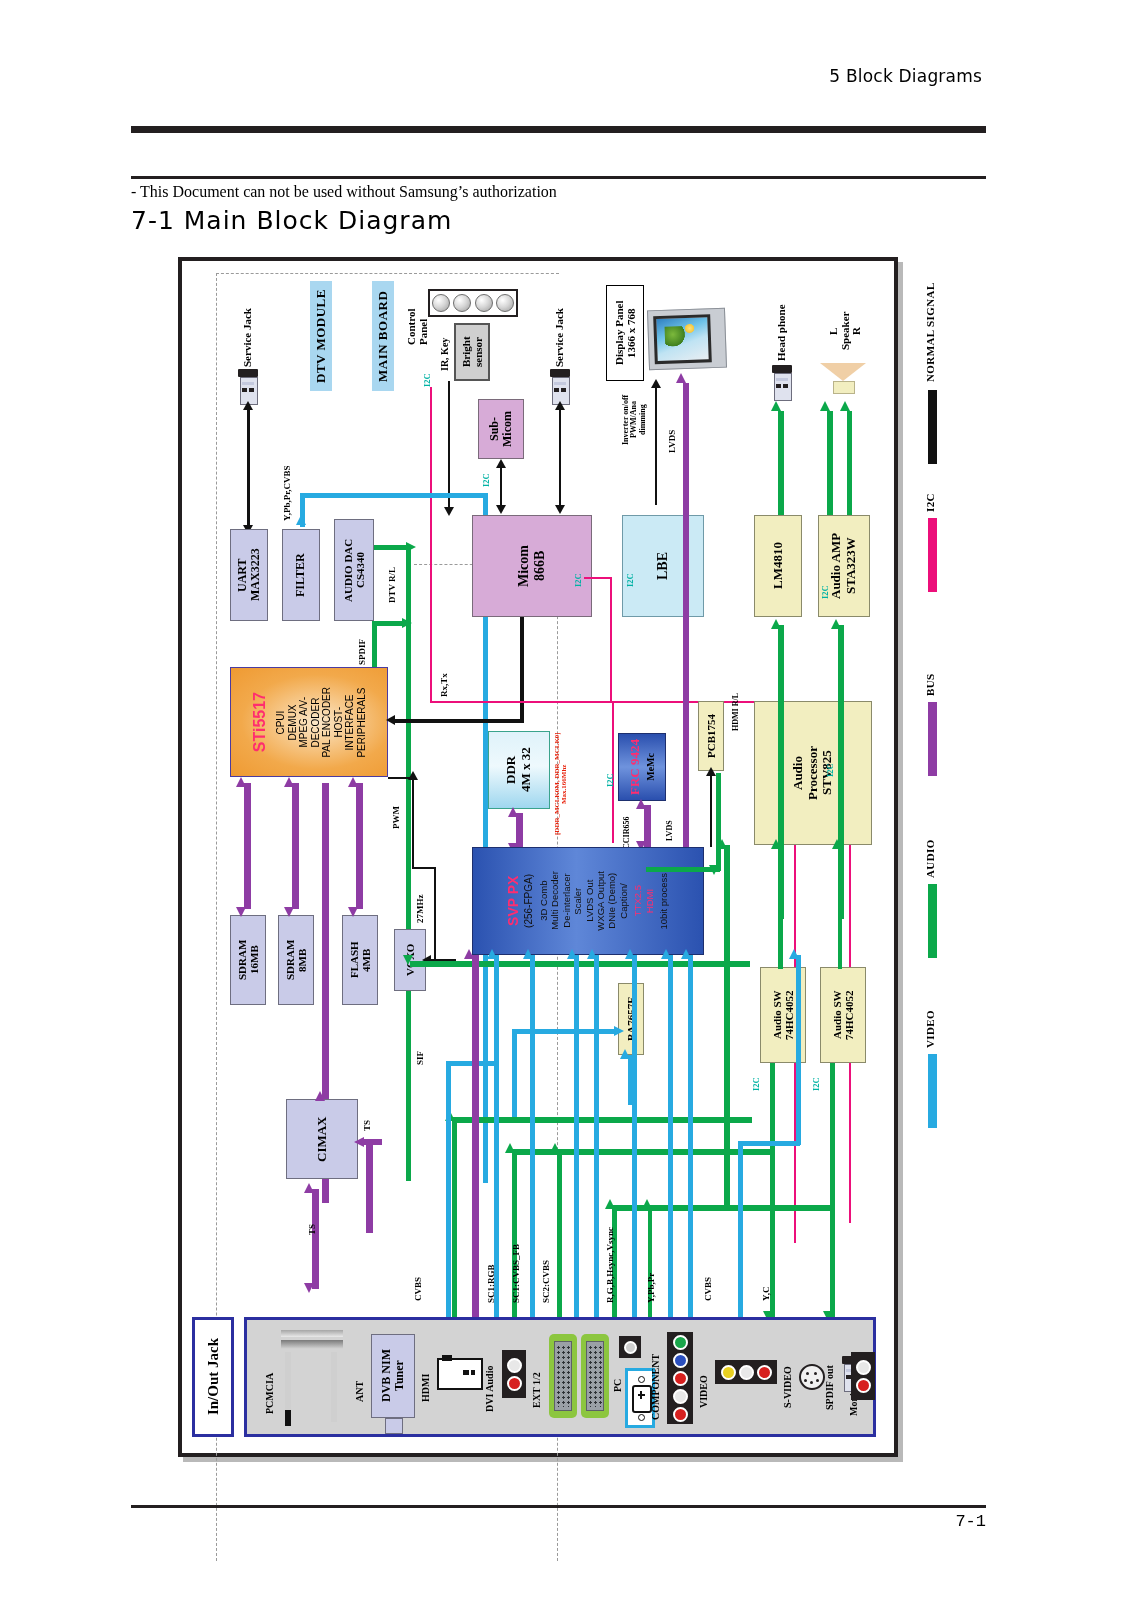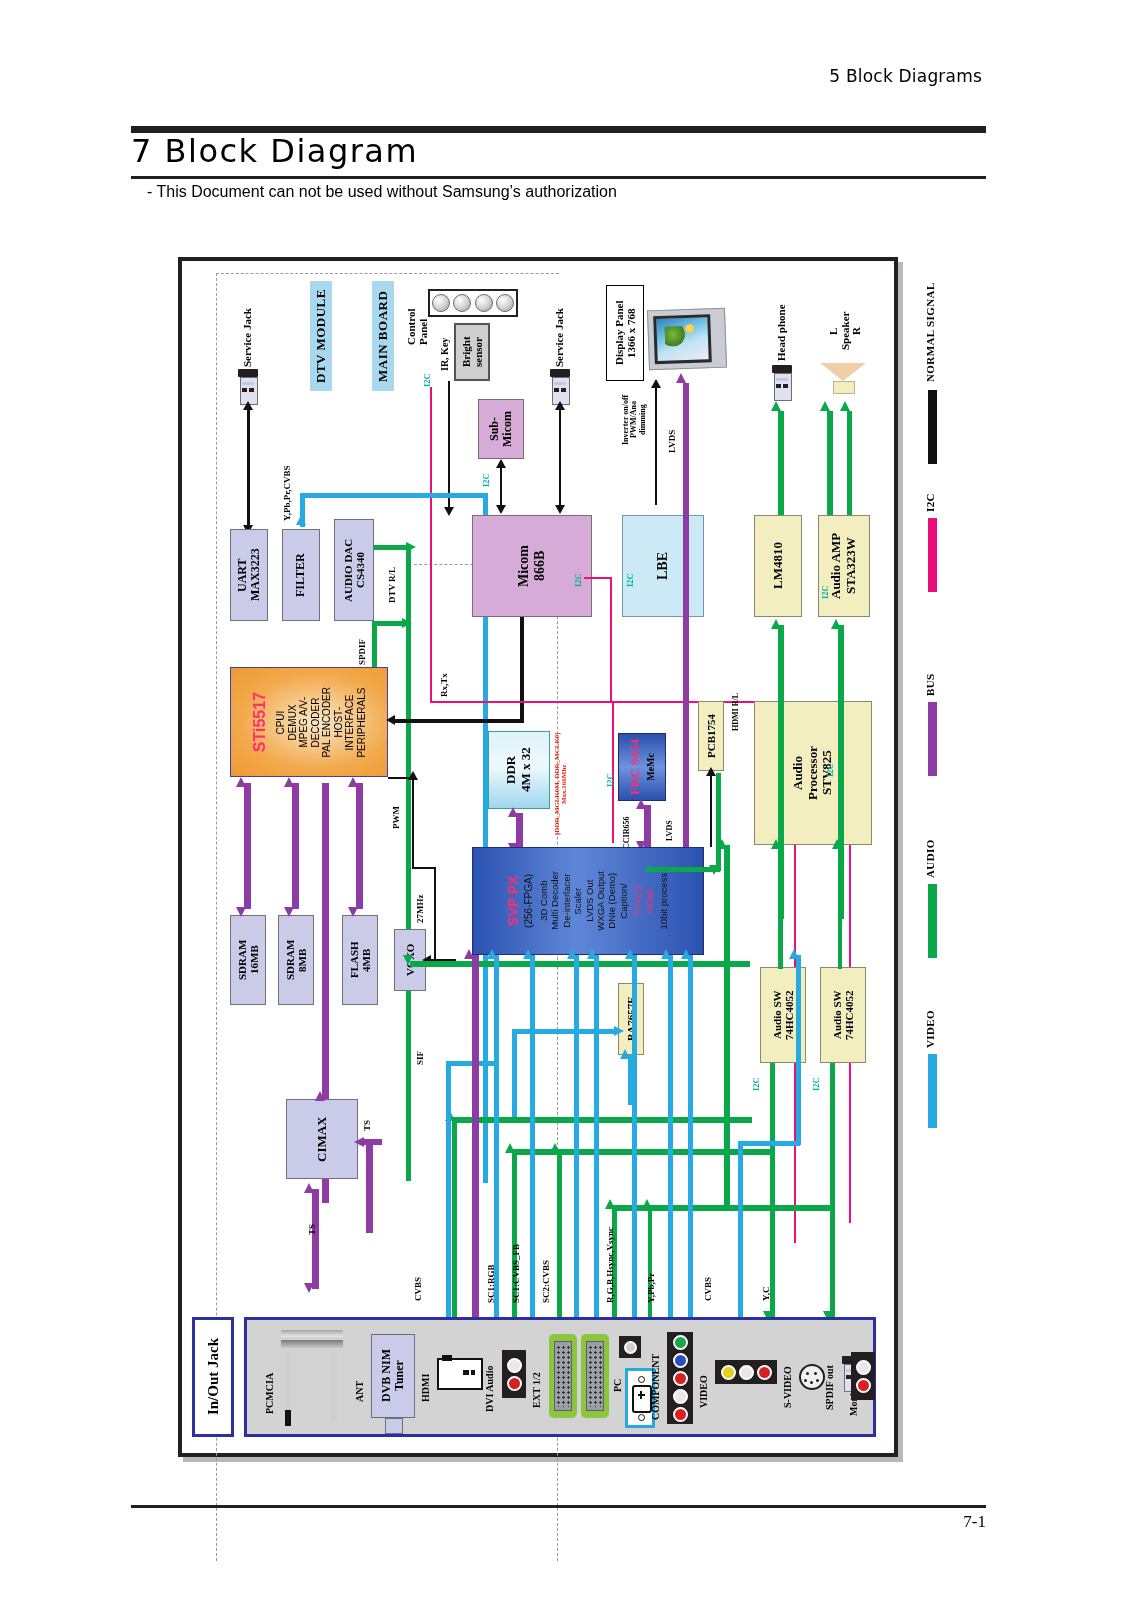--- a/index.html
+++ b/index.html
@@ -4,24 +4,24 @@
 <style>
   html,body{margin:0;padding:0;background:#fff;}
   body{width:1132px;height:1600px;font-family:"Liberation Sans",sans-serif;color:#000;position:relative;overflow:hidden;}
 
   
   #page{position:absolute;left:0;top:0;width:1132px;height:1600px;}
   #hdr-right{position:absolute;right:150px;top:66px;font-size:17px;font-family:"DejaVu Sans",sans-serif;letter-spacing:.2px;}
   #rule-top{position:absolute;left:131px;top:126px;width:855px;height:7px;background:#231f20;}
   #h1{position:absolute;left:131px;top:132px;font-size:32px;font-family:"DejaVu Sans",sans-serif;letter-spacing:1.5px;}
   #rule-mid{position:absolute;left:131px;top:176px;width:855px;height:3px;background:#231f20;}
-  #note{position:absolute;left:131px;top:183px;font-size:16px;font-family:Liberation Sans, sans-serif;margin-left:16px;}
+  #note{position:absolute;left:131px;top:183px;font-size:16px;font-family:Liberation Serif, serif;}
   #h2{position:absolute;left:131px;top:206px;font-size:25px;font-family:"DejaVu Sans",sans-serif;letter-spacing:1px;}
   #rule-bot{position:absolute;left:131px;top:1505px;width:855px;height:3px;background:#231f20;}
-  #pgnum{position:absolute;right:146px;top:1512px;font-size:17px;font-family:Liberation Serif, serif;}
+  #pgnum{position:absolute;right:146px;top:1512px;font-size:17px;font-family:Liberation Mono, monospace;}
 
   
   #diagram{position:absolute;left:178px;top:257px;width:712px;height:1192px;
            border:4px solid #231f20;background:#fff;box-shadow:5px 5px 0 #b9b9b9;}
 
   
   .blk{position:absolute;box-sizing:border-box;border:1px solid #7d7d8c;
        display:flex;align-items:center;justify-content:center;text-align:center;
        font-family:"Liberation Serif",serif;font-weight:bold;line-height:1.12;}
   .rot{writing-mode:vertical-rl;transform:rotate(180deg);}
@@ -110,23 +110,23 @@
          writing-mode:vertical-rl;transform:rotate(180deg);letter-spacing:.4px;}
   .lgbar{position:absolute;width:9px;height:74px;}
 </style>
 </head>
 <body>
 
 <div id="page">
 
   <div id="hdr-right">5 Block Diagrams</div>
   <div id="rule-top"></div>
-  <div id="h1">7 Block Diagram</div>
   <div id="rule-mid"></div>
   <div id="note">- This Document can not be used without Samsung’s authorization</div>
+  <div id="h2">7-1 Main Block Diagram</div>
 
   <div id="legend">
     <div class="lgitem" style="top:0;">
       <div class="lgtxt" style="left:24px;top:0;height:120px;">NORMAL SIGNAL</div>
       <div class="lgbar" style="left:28px;top:128px;background:#111111;"></div>
     </div>
     <div class="lgitem" style="top:220px;">
       <div class="lgtxt" style="left:24px;top:0;height:30px;">I2C</div>
       <div class="lgbar" style="left:28px;top:36px;background:#ec0f7a;"></div>
     </div>

